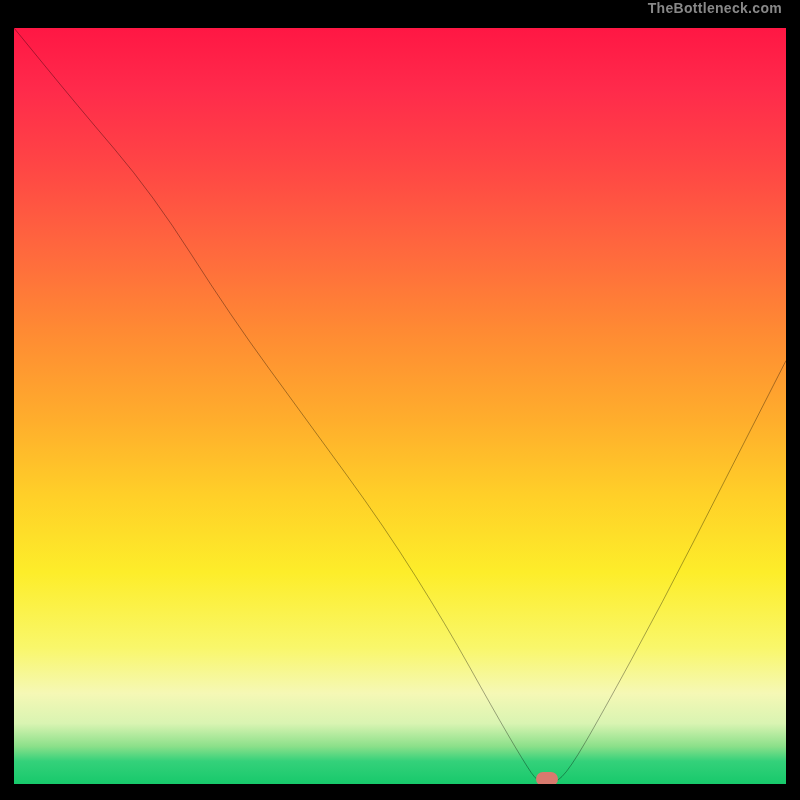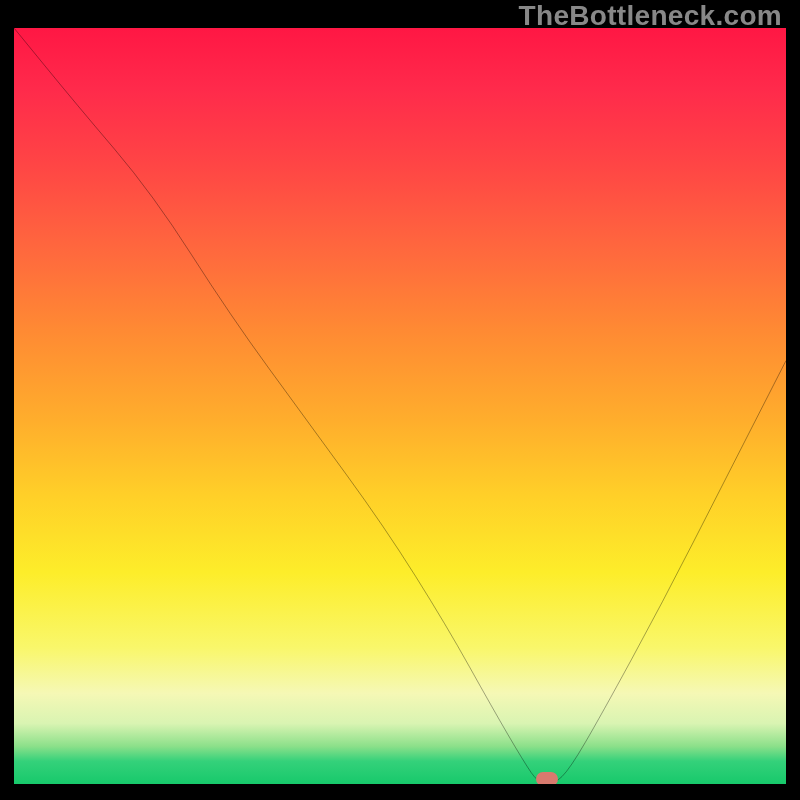--- a/index.html
+++ b/index.html
@@ -15,21 +15,21 @@
     position: relative;
     width: 800px;
     height: 800px;
     background: #000;
   }
   .watermark {
     position: absolute;
     top: 0;
     right: 18px;
     color: #888;
-    font-size: 28px;
+    font-size: 14px;
     font-weight: 600;
     letter-spacing: 0.3px;
     z-index: 20;
     user-select: none;
   }
   .plot {
     position: absolute;
     left: 14px;
     top: 28px;
     width: 772px;

